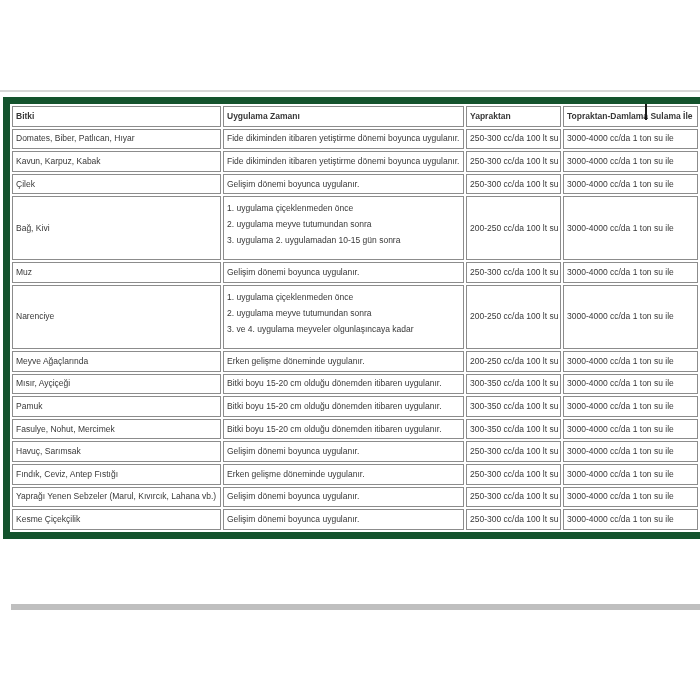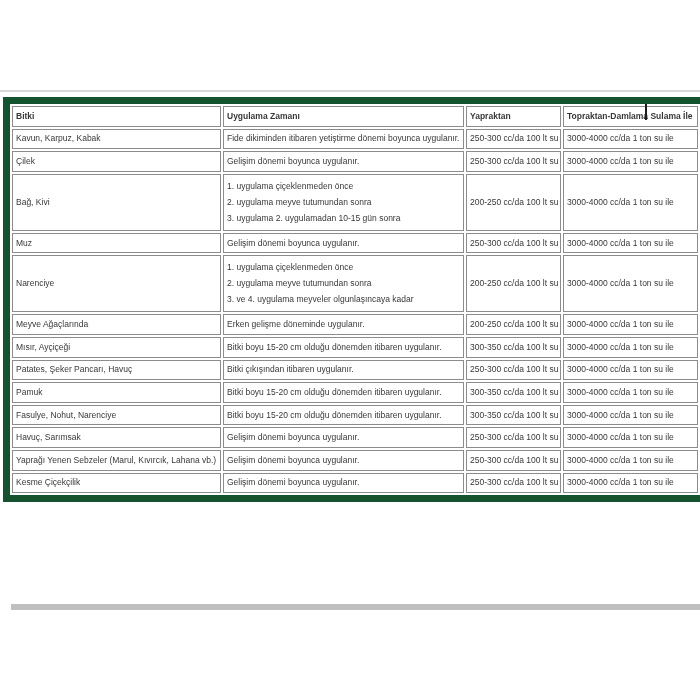--- a/index.html
+++ b/index.html
@@ -32,21 +32,21 @@
     font-size: 8.5px;
     line-height: 13px;
     color: #383838;
     padding: 2.8px 2px 2.8px 3px;
     text-align: left;
     vertical-align: middle;
     white-space: nowrap;
     overflow: hidden;
   }
   th { font-weight: bold; }
-  td.multi { padding-top: 2px; padding-bottom: 2px; }
+  td.multi { padding-top: 2px; padding-bottom: 9px; }
   td.multi p { margin: 3px 0; }
   .text-caret {
     position: absolute;
     left: 645px; top: 104px;
     width: 2px; height: 16px;
     background: #1a1a1a;
   }
   .bottom-shadow {
     position: absolute;
     top: 604px; left: 11px;
@@ -68,20 +68,26 @@
   </colgroup>
   <thead>
     <tr>
         <th>Bitki</th>
         <th>Uygulama Zamanı</th>
         <th>Yapraktan</th>
         <th>Topraktan-Damlama Sulama İle</th>
       </tr>
   </thead>
   <tbody>
+      <tr>
+        <td>Domates, Biber, Patlıcan, Hıyar</td>
+        <td>Fide dikiminden itibaren yetiştirme dönemi boyunca uygulanır.</td>
+        <td>250-300 cc/da 100 lt su</td>
+        <td>3000-4000 cc/da 1 ton su ile</td>
+      </tr>
       <tr>
         <td>Kavun, Karpuz, Kabak</td>
         <td>Fide dikiminden itibaren yetiştirme dönemi boyunca uygulanır.</td>
         <td>250-300 cc/da 100 lt su</td>
         <td>3000-4000 cc/da 1 ton su ile</td>
       </tr>
       <tr>
         <td>Çilek</td>
         <td>Gelişim dönemi boyunca uygulanır.</td>
         <td>250-300 cc/da 100 lt su</td>
@@ -119,40 +125,40 @@
         <td>200-250 cc/da 100 lt su</td>
         <td>3000-4000 cc/da 1 ton su ile</td>
       </tr>
       <tr>
         <td>Mısır, Ayçiçeği</td>
         <td>Bitki boyu 15-20 cm olduğu dönemden itibaren uygulanır.</td>
         <td>300-350 cc/da 100 lt su</td>
         <td>3000-4000 cc/da 1 ton su ile</td>
       </tr>
       <tr>
-        <td>Patates, Şeker Pancarı, Havuç</td>
-        <td>Bitki çıkışından itibaren uygulanır.</td>
-        <td>250-300 cc/da 100 lt su</td>
-        <td>3000-4000 cc/da 1 ton su ile</td>
-      </tr>
-      <tr>
         <td>Pamuk</td>
         <td>Bitki boyu 15-20 cm olduğu dönemden itibaren uygulanır.</td>
         <td>300-350 cc/da 100 lt su</td>
         <td>3000-4000 cc/da 1 ton su ile</td>
       </tr>
       <tr>
-        <td>Fasulye, Nohut, Narenciye</td>
+        <td>Fasulye, Nohut, Mercimek</td>
         <td>Bitki boyu 15-20 cm olduğu dönemden itibaren uygulanır.</td>
         <td>300-350 cc/da 100 lt su</td>
         <td>3000-4000 cc/da 1 ton su ile</td>
       </tr>
       <tr>
         <td>Havuç, Sarımsak</td>
         <td>Gelişim dönemi boyunca uygulanır.</td>
+        <td>250-300 cc/da 100 lt su</td>
+        <td>3000-4000 cc/da 1 ton su ile</td>
+      </tr>
+      <tr>
+        <td>Fındık, Ceviz, Antep Fıstığı</td>
+        <td>Erken gelişme döneminde uygulanır.</td>
         <td>250-300 cc/da 100 lt su</td>
         <td>3000-4000 cc/da 1 ton su ile</td>
       </tr>
       <tr>
         <td>Yaprağı Yenen Sebzeler (Marul, Kıvırcık, Lahana vb.)</td>
         <td>Gelişim dönemi boyunca uygulanır.</td>
         <td>250-300 cc/da 100 lt su</td>
         <td>3000-4000 cc/da 1 ton su ile</td>
       </tr>
       <tr>

